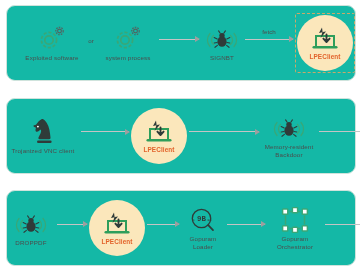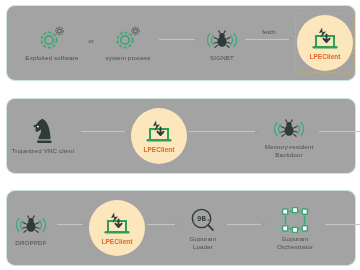--- a/index.html
+++ b/index.html
@@ -17,21 +17,21 @@
     justify-content:space-between;
     padding:5px 0 4px 0;
     box-sizing:border-box;
   }
   .chain-card{
     position:relative;
     height:76px;
     margin:0 4px 0 6px;
     border:1px solid #cfe3dc;
     border-radius:9px;
-    background:#a3a3a3;
+    background:#14b8a6;
     box-sizing:border-box;
     overflow:visible;
   }
   .row{
     position:absolute;
     inset:0;
     display:flex;
     align-items:center;
   }
   

